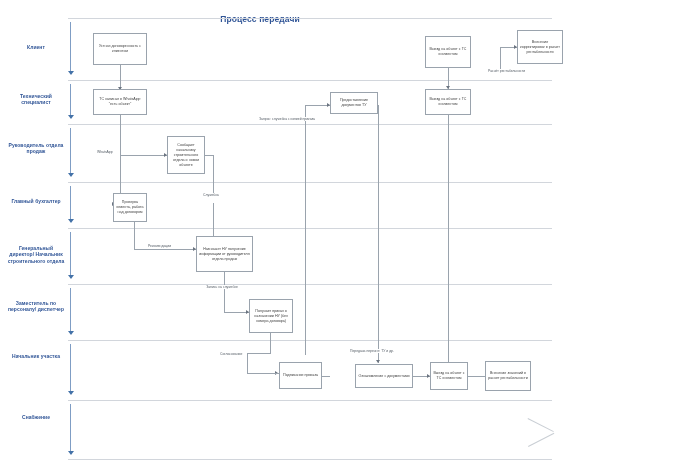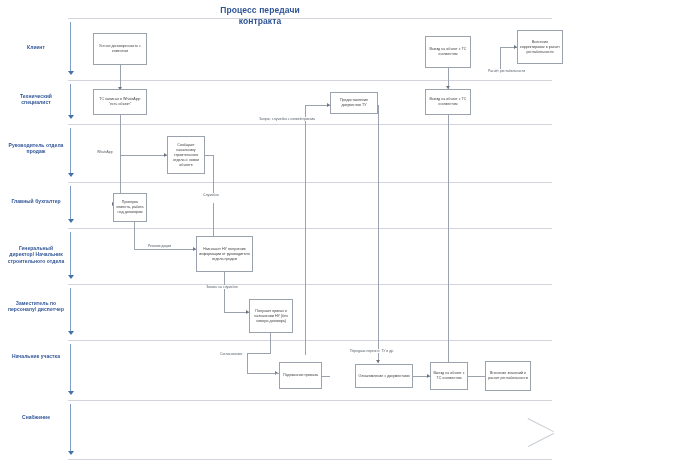--- a/index.html
+++ b/index.html
@@ -20,21 +20,21 @@
     position: absolute;
     inset: 0;
     width: 700px;
     height: 461px;
   }
 
   
   .diagram-title {
     position: absolute;
     left: 160px;
-    top: 5px;
+    top: 14px;
     width: 200px;
     text-align: center;
     font-size: 8.5px;
     font-weight: bold;
     color: #2f5496;
     line-height: 11px;
     letter-spacing: 0.1px;
   }
 
   
@@ -159,21 +159,20 @@
     background: #d2d6dc;
   }
 </style>
 </head>
 <body>
 
 <div id="diagram-root">
 
   <div class="diagram-title">
     <div>Процесс передачи</div>
-    <div>контракта</div>
   </div>
 
   <div class="lane-rule" style="top:18px;"></div>
   <div class="lane-rule" style="top:80px;"></div>
   <div class="lane-rule" style="top:124px;"></div>
   <div class="lane-rule" style="top:182px;"></div>
   <div class="lane-rule" style="top:228px;"></div>
   <div class="lane-rule" style="top:284px;"></div>
   <div class="lane-rule" style="top:340px;"></div>
   <div class="lane-rule" style="top:400px;"></div>

